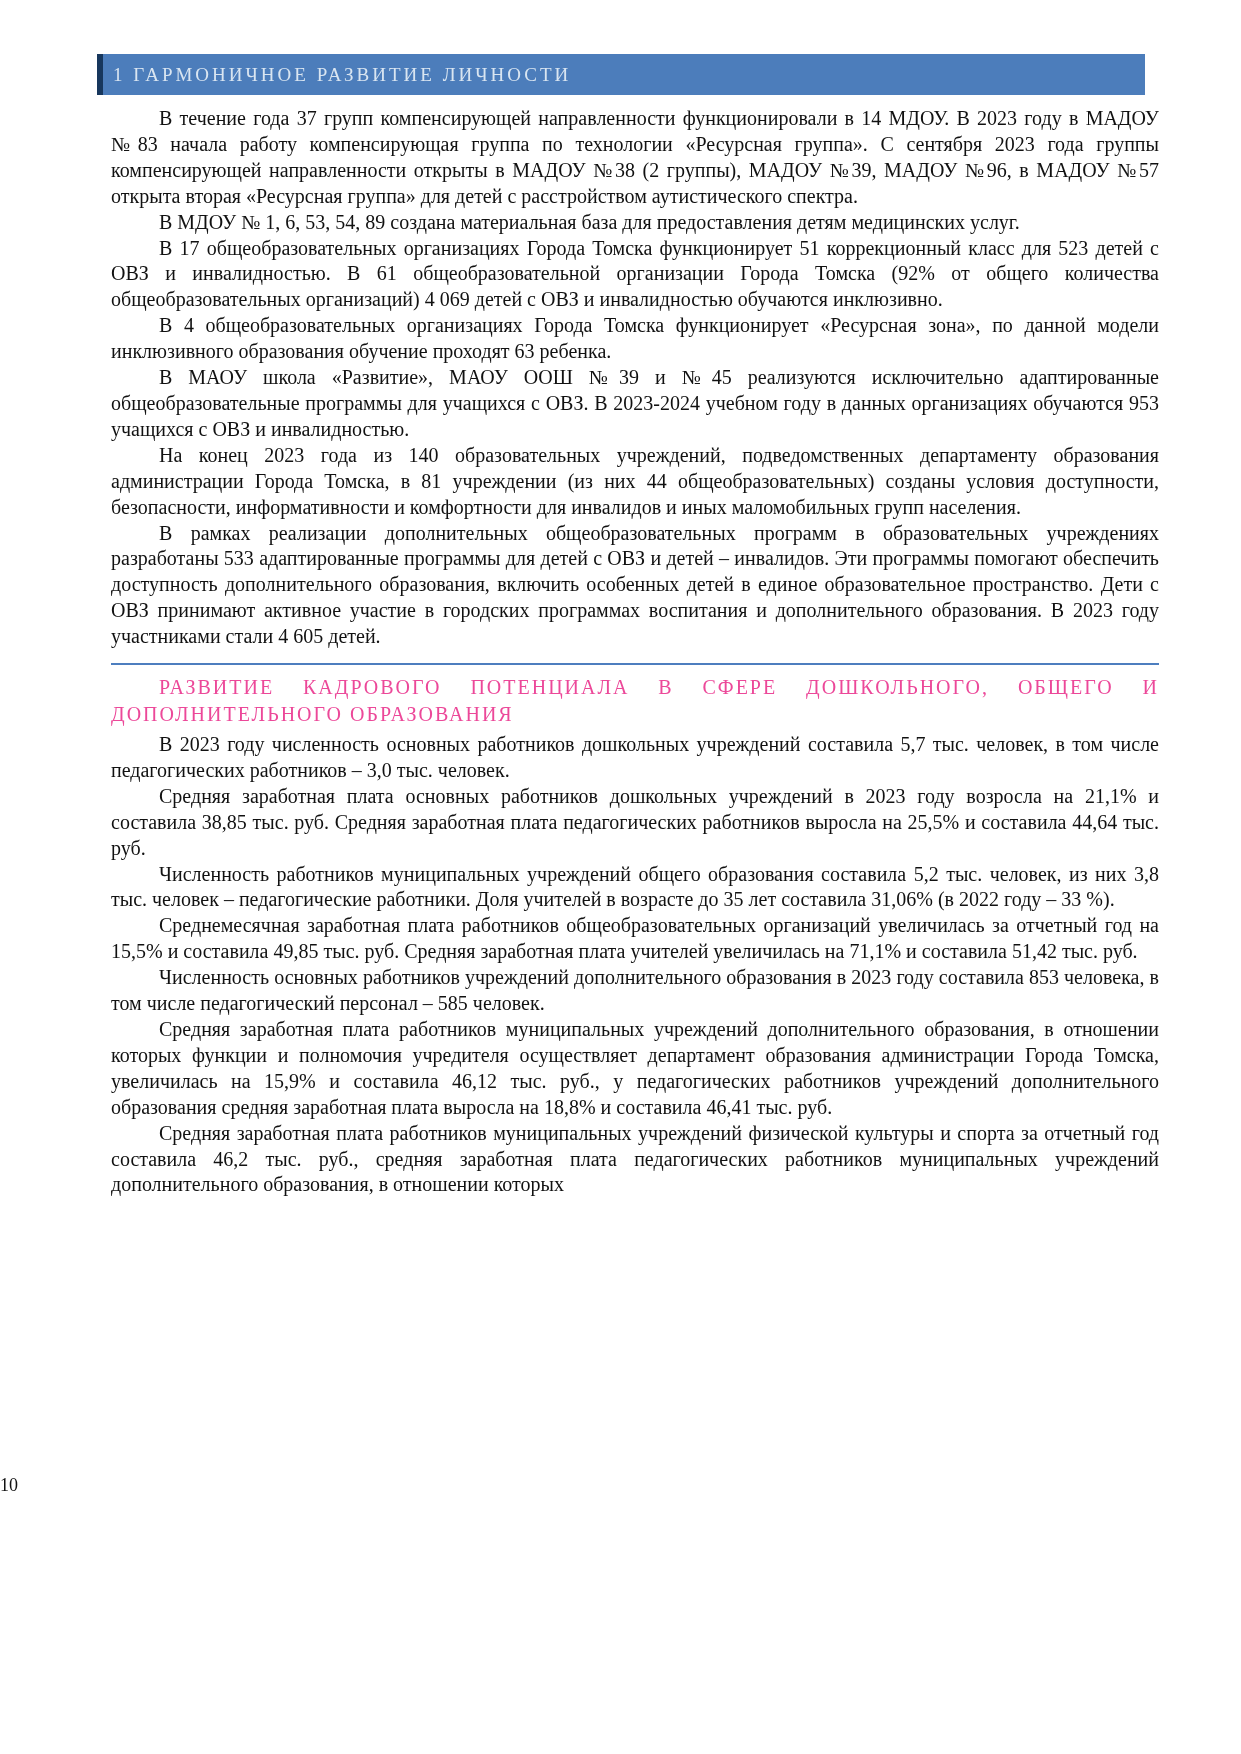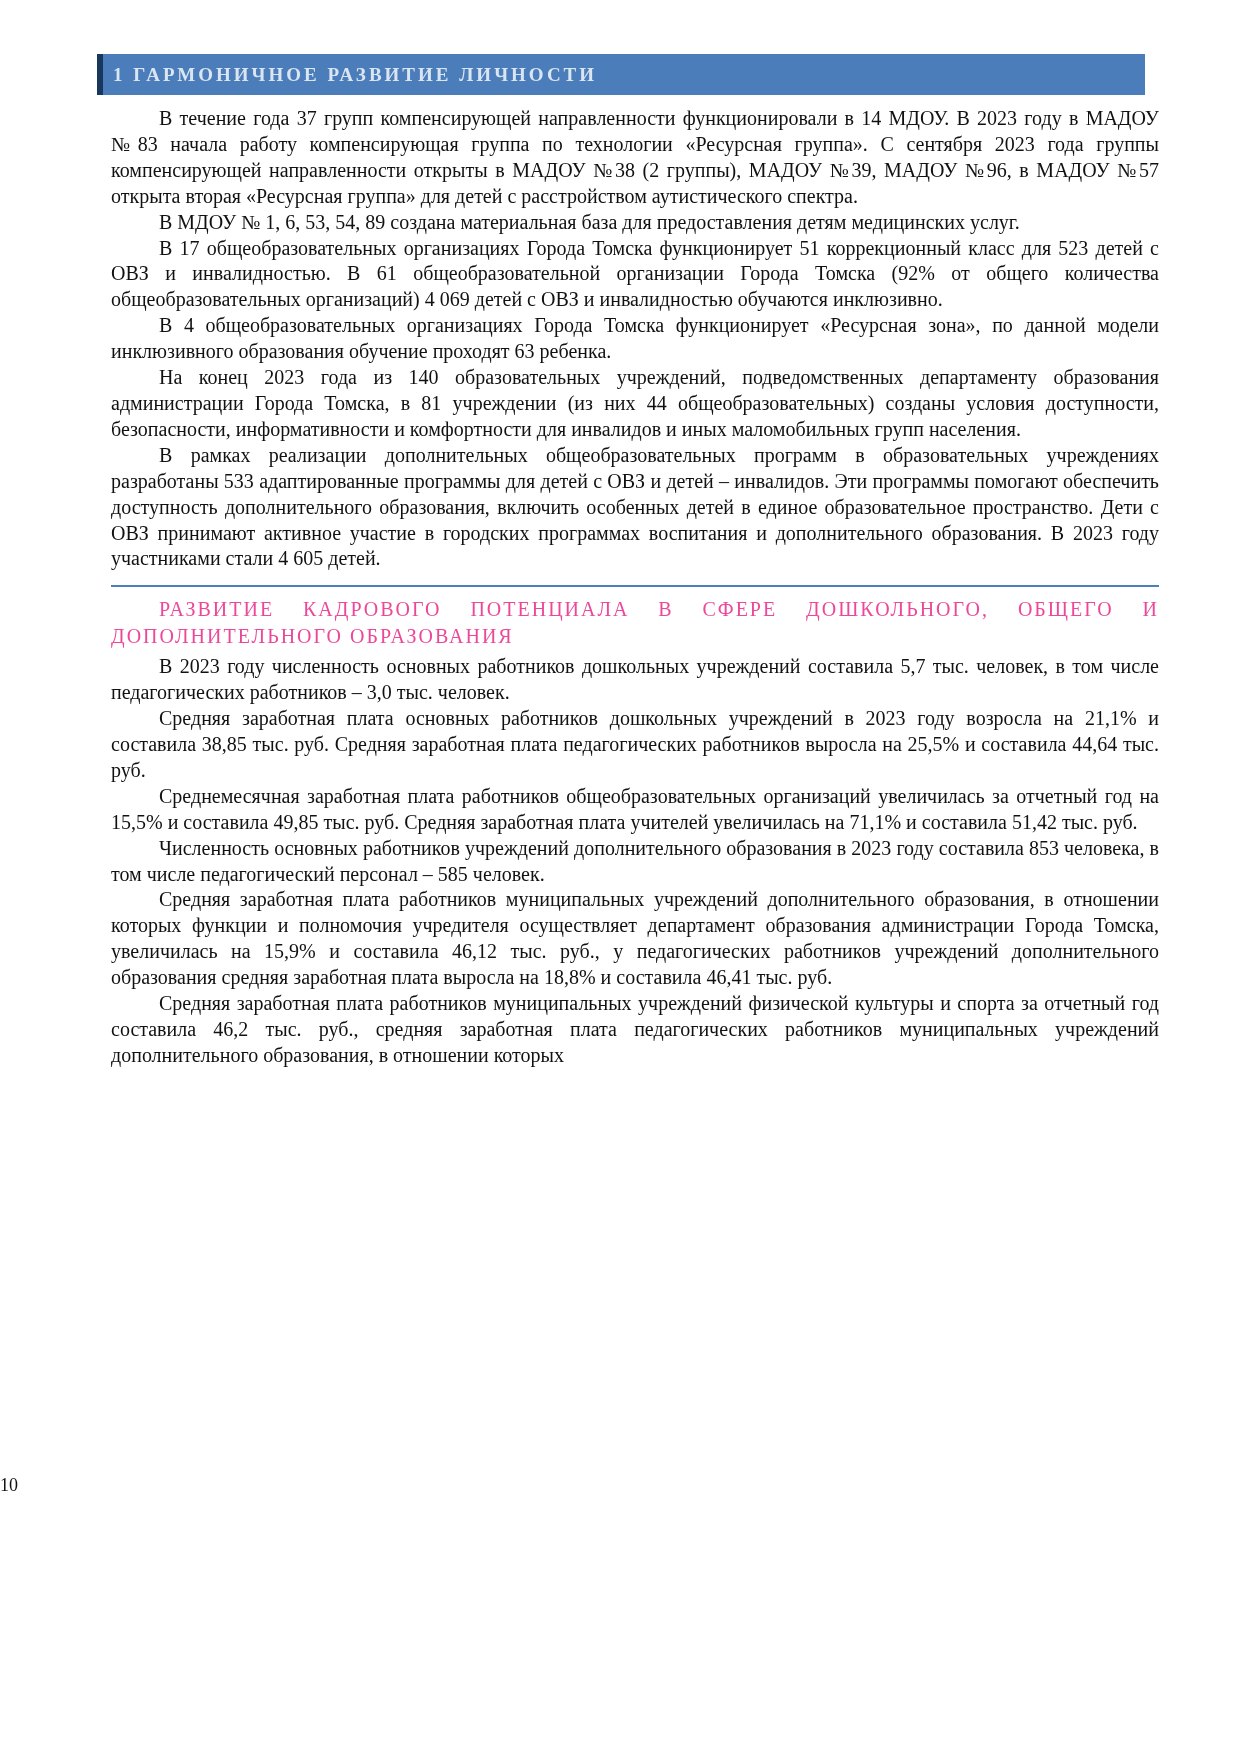--- a/index.html
+++ b/index.html
@@ -24,21 +24,21 @@
     height: 41px;
     background: #4c7dbb;
     border-left: 6px solid #17375d;
     box-sizing: border-box;
     display: flex;
     align-items: center;
     padding-left: 10px;
   }
   .header-title {
     color: #d9e5f1;
-    font-weight: bold;
+    font-weight: normal;
     font-size: 19px;
     letter-spacing: 3px;
     white-space: nowrap;
   }
   .content {
     position: absolute;
     left: 111px;
     top: 106px;
     width: 1048px;
     text-align: justify;
@@ -83,31 +83,33 @@
     <span class="header-title">1 ГАРМОНИЧНОЕ РАЗВИТИЕ ЛИЧНОСТИ</span>
   </div>
 
   <div class="content">
 
     <div>
         <p class="para">В течение года 37 групп компенсирующей направленности функционировали в 14 МДОУ. В 2023 году в МАДОУ №83 начала работу компенсирующая группа по технологии «Ресурсная группа». С сентября 2023 года группы компенсирующей направленности открыты в МАДОУ №38 (2 группы), МАДОУ №39, МАДОУ №96, в МАДОУ №57 открыта вторая «Ресурсная группа» для детей с расстройством аутистического спектра.</p>
         <p class="para">В МДОУ № 1, 6, 53, 54, 89 создана материальная база для предоставления детям медицинских услуг.</p>
         <p class="para">В 17 общеобразовательных организациях Города Томска функционирует 51 коррекционный класс для 523 детей с ОВЗ и инвалидностью. В 61 общеобразовательной организации Города Томска (92% от общего количества общеобразовательных организаций) 4 069 детей с ОВЗ и инвалидностью обучаются инклюзивно.</p>
         <p class="para">В 4 общеобразовательных организациях Города Томска функционирует «Ресурсная зона», по данной модели инклюзивного образования обучение проходят 63 ребенка.</p>
+        <p class="para">В МАОУ школа «Развитие», МАОУ ООШ №39 и №45 реализуются исключительно адаптированные общеобразовательные программы для учащихся с ОВЗ. В 2023-2024 учебном году в данных организациях обучаются 953 учащихся с ОВЗ и инвалидностью.</p>
         <p class="para">На конец 2023 года из 140 образовательных учреждений, подведомственных департаменту образования администрации Города Томска, в 81 учреждении (из них 44 общеобразовательных) созданы условия доступности, безопасности, информативности и комфортности для инвалидов и иных маломобильных групп населения.</p>
         <p class="para">В рамках реализации дополнительных общеобразовательных программ в образовательных учреждениях разработаны 533 адаптированные программы для детей с ОВЗ и детей – инвалидов. Эти программы помогают обеспечить доступность дополнительного образования, включить особенных детей в единое образовательное пространство. Дети с ОВЗ принимают активное участие в городских программах воспитания и дополнительного образования. В 2023 году участниками стали 4 605 детей.</p>
       </div>
 
     <hr class="rule">
 
     <h2 class="section-heading">РАЗВИТИЕ КАДРОВОГО ПОТЕНЦИАЛА В СФЕРЕ ДОШКОЛЬНОГО, ОБЩЕГО И ДОПОЛНИТЕЛЬНОГО ОБРАЗОВАНИЯ</h2>
 
     <div>
         <p class="para">В 2023 году численность основных работников дошкольных учреждений составила 5,7 тыс. человек, в том числе педагогических работников – 3,0 тыс. человек.</p>
         <p class="para">Средняя заработная плата основных работников дошкольных учреждений в 2023 году возросла на 21,1% и составила 38,85 тыс. руб. Средняя заработная плата педагогических работников выросла на 25,5% и составила 44,64 тыс. руб.</p>
+        <p class="para">Численность работников муниципальных учреждений общего образования составила 5,2 тыс. человек, из них 3,8 тыс. человек – педагогические работники. Доля учителей в возрасте до 35 лет составила 31,06% (в 2022 году – 33 %).</p>
         <p class="para">Среднемесячная заработная плата работников общеобразовательных организаций увеличилась за отчетный год на 15,5% и составила 49,85 тыс. руб. Средняя заработная плата учителей увеличилась на 71,1% и составила 51,42 тыс. руб.</p>
         <p class="para">Численность основных работников учреждений дополнительного образования в 2023 году составила 853 человека, в том числе педагогический персонал – 585 человек.</p>
         <p class="para">Средняя заработная плата работников муниципальных учреждений дополнительного образования, в отношении которых функции и полномочия учредителя осуществляет департамент образования администрации Города Томска, увеличилась на 15,9% и составила 46,12 тыс. руб., у педагогических работников учреждений дополнительного образования средняя заработная плата выросла на 18,8% и составила 46,41 тыс. руб.</p>
         <p class="para">Средняя заработная плата работников муниципальных учреждений физической культуры и спорта за отчетный год составила 46,2 тыс. руб., средняя заработная плата педагогических работников муниципальных учреждений дополнительного образования, в отношении которых</p>
       </div>
 
   </div>
 
   <div class="footer">
     <span>10</span>

